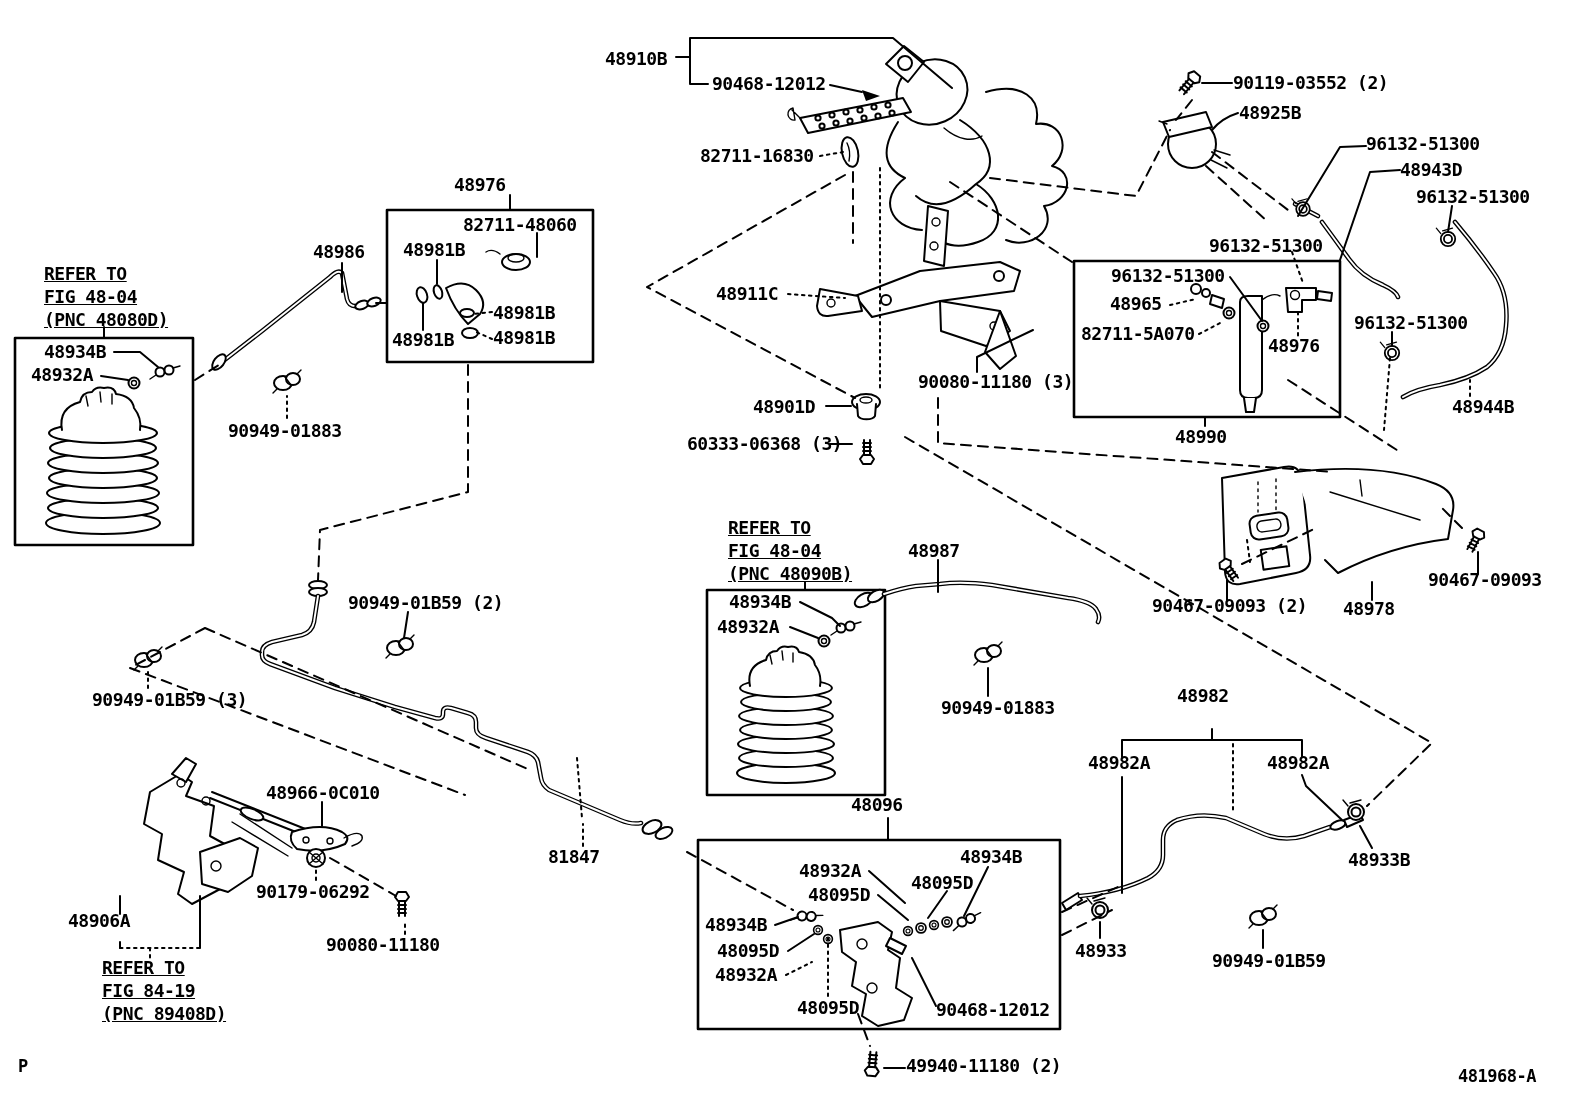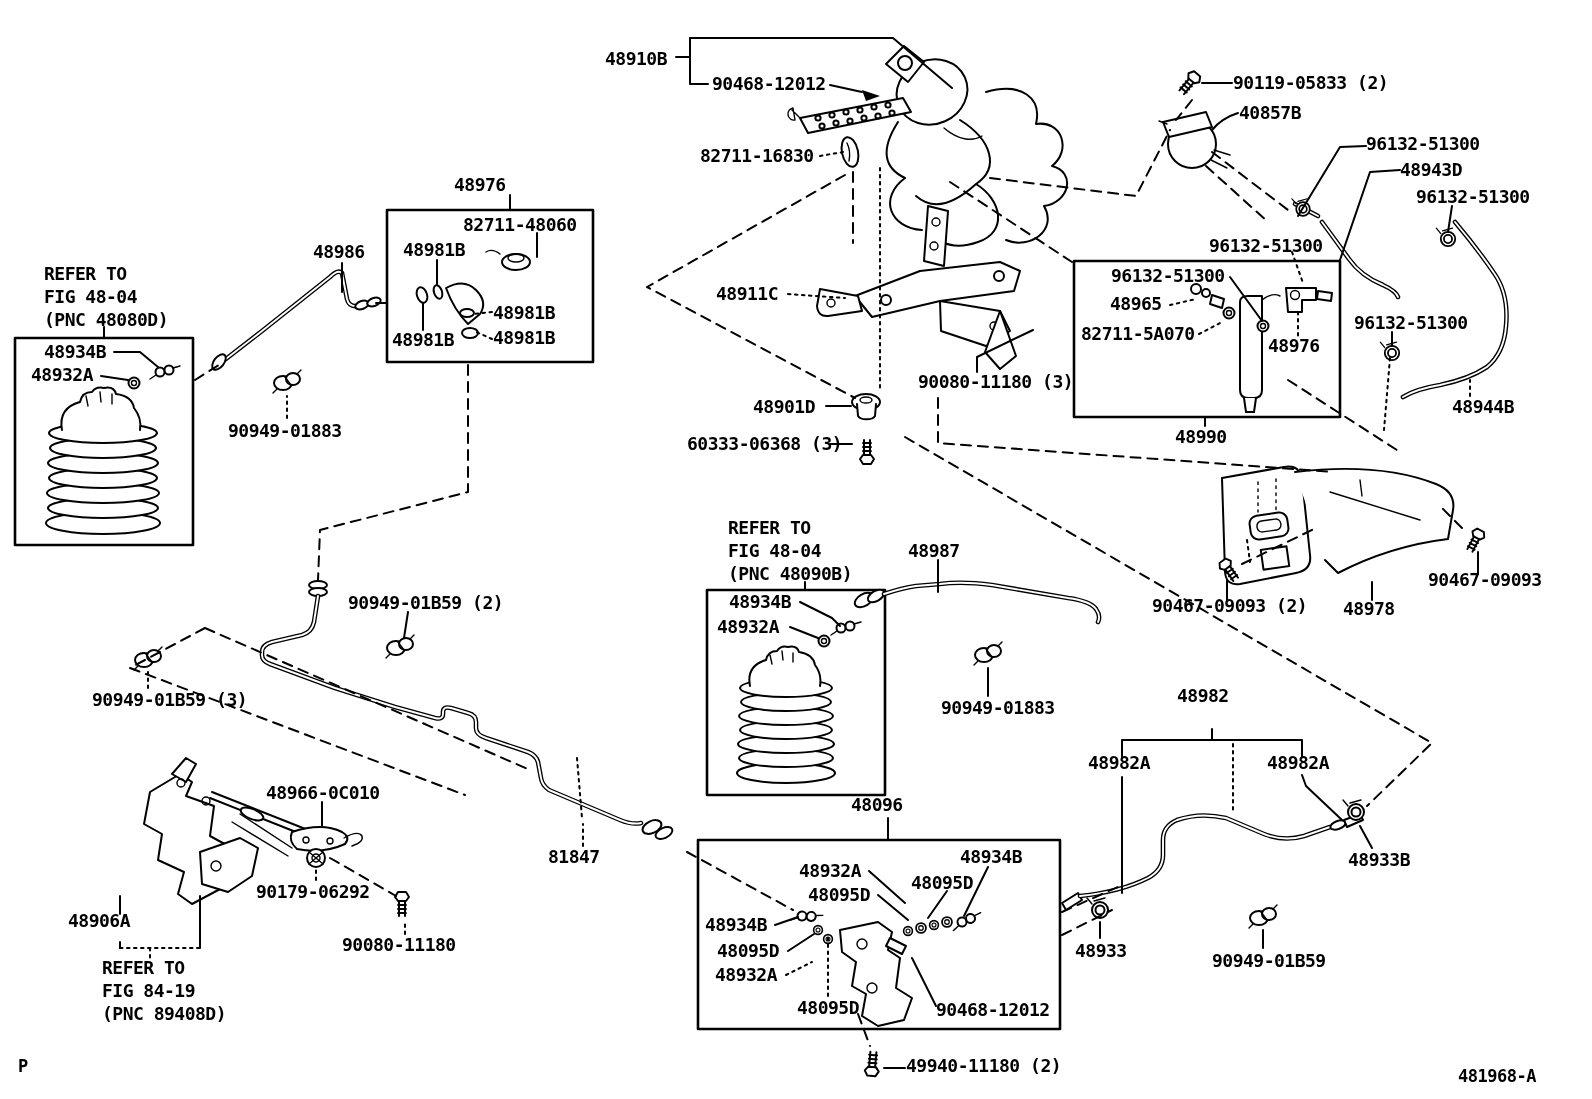--- a/index.html
+++ b/index.html
@@ -11,21 +11,21 @@
   #art .box{stroke-width:2.6;}
   #art .d{stroke-dasharray:10 7;}
   #art .dt{stroke-dasharray:2.5 4.5;}
   #art .pipe{stroke-width:4.6;}
   #art .core{stroke:#fff;stroke-width:1.9;}
   #art .thin{stroke-width:1.4;}
   #art .blk{fill:#000;stroke:none;}
   .lbl{position:absolute;color:#000;font-size:18px;font-weight:bold;letter-spacing:-0.5px;
        white-space:nowrap;line-height:20px;}
   .sm{font-size:14px;letter-spacing:-0.5px;}
-  .note{line-height:23px;}
+  .note{line-height:23px;text-decoration:underline;}
   .ftr{font-size:17px;}
 </style>
 </head>
 <body>
 
 <div id="stage">
 
 <svg id="art" width="1592" height="1099" viewBox="0 0 1592 1099">
   <defs>
     <g id="bolt">
@@ -383,22 +383,22 @@
     <path d="M1242,564 L1318,527"></path>
     <path d="M1462,528 L1440,506"></path>
     <path class="dt" d="M1247,540 L1250,562"></path>
     <path d="M687,852 L793,910"></path>
   </g>
 </svg>
 
 <div class="lbl" style="left:605px;top:49px">48910B</div>
 <div class="lbl" style="left:712px;top:74px">90468-12012</div>
 <div class="lbl" style="left:700px;top:146px">82711-16830</div>
-<div class="lbl" style="left:1233px;top:73px">90119-05833 (2)</div>
-<div class="lbl" style="left:1239px;top:103px">40857B</div>
+<div class="lbl" style="left:1233px;top:73px">90119-03552 (2)</div>
+<div class="lbl" style="left:1239px;top:103px">48925B</div>
 <div class="lbl" style="left:1366px;top:134px">96132-51300</div>
 <div class="lbl" style="left:1400px;top:160px">48943D</div>
 <div class="lbl" style="left:1416px;top:187px">96132-51300</div>
 <div class="lbl" style="left:1209px;top:236px">96132-51300</div>
 <div class="lbl" style="left:1111px;top:266px">96132-51300</div>
 <div class="lbl" style="left:1110px;top:294px">48965</div>
 <div class="lbl" style="left:1081px;top:324px">82711-5A070</div>
 <div class="lbl" style="left:1268px;top:336px">48976</div>
 <div class="lbl sm" style="left:1274px;top:358px"></div>
 <div class="lbl" style="left:1354px;top:313px">96132-51300</div>
@@ -427,21 +427,21 @@
 <div class="lbl" style="left:348px;top:593px">90949-01B59 (2)</div>
 <div class="lbl" style="left:92px;top:690px">90949-01B59 (3)</div>
 <div class="lbl" style="left:266px;top:783px">48966-0C010</div>
 <div class="lbl" style="left:256px;top:882px">90179-06292</div>
 <div class="lbl" style="left:68px;top:911px">48906A</div>
 <div class="lbl note" style="left:102px;top:956px">
   <div>REFER TO</div>
   <div>FIG 84-19</div>
   <div>(PNC 89408D)</div>
 </div>
-<div class="lbl" style="left:342px;top:935px">90080-11180</div>
+<div class="lbl" style="left:326px;top:935px">90080-11180</div>
 <div class="lbl" style="left:548px;top:847px">81847</div>
 <div class="lbl note" style="left:728px;top:516px">
   <div>REFER TO</div>
   <div>FIG 48-04</div>
   <div>(PNC 48090B)</div>
 </div>
 <div class="lbl" style="left:729px;top:592px">48934B</div>
 <div class="lbl" style="left:717px;top:617px">48932A</div>
 <div class="lbl" style="left:908px;top:541px">48987</div>
 <div class="lbl" style="left:941px;top:698px">90949-01883</div>

